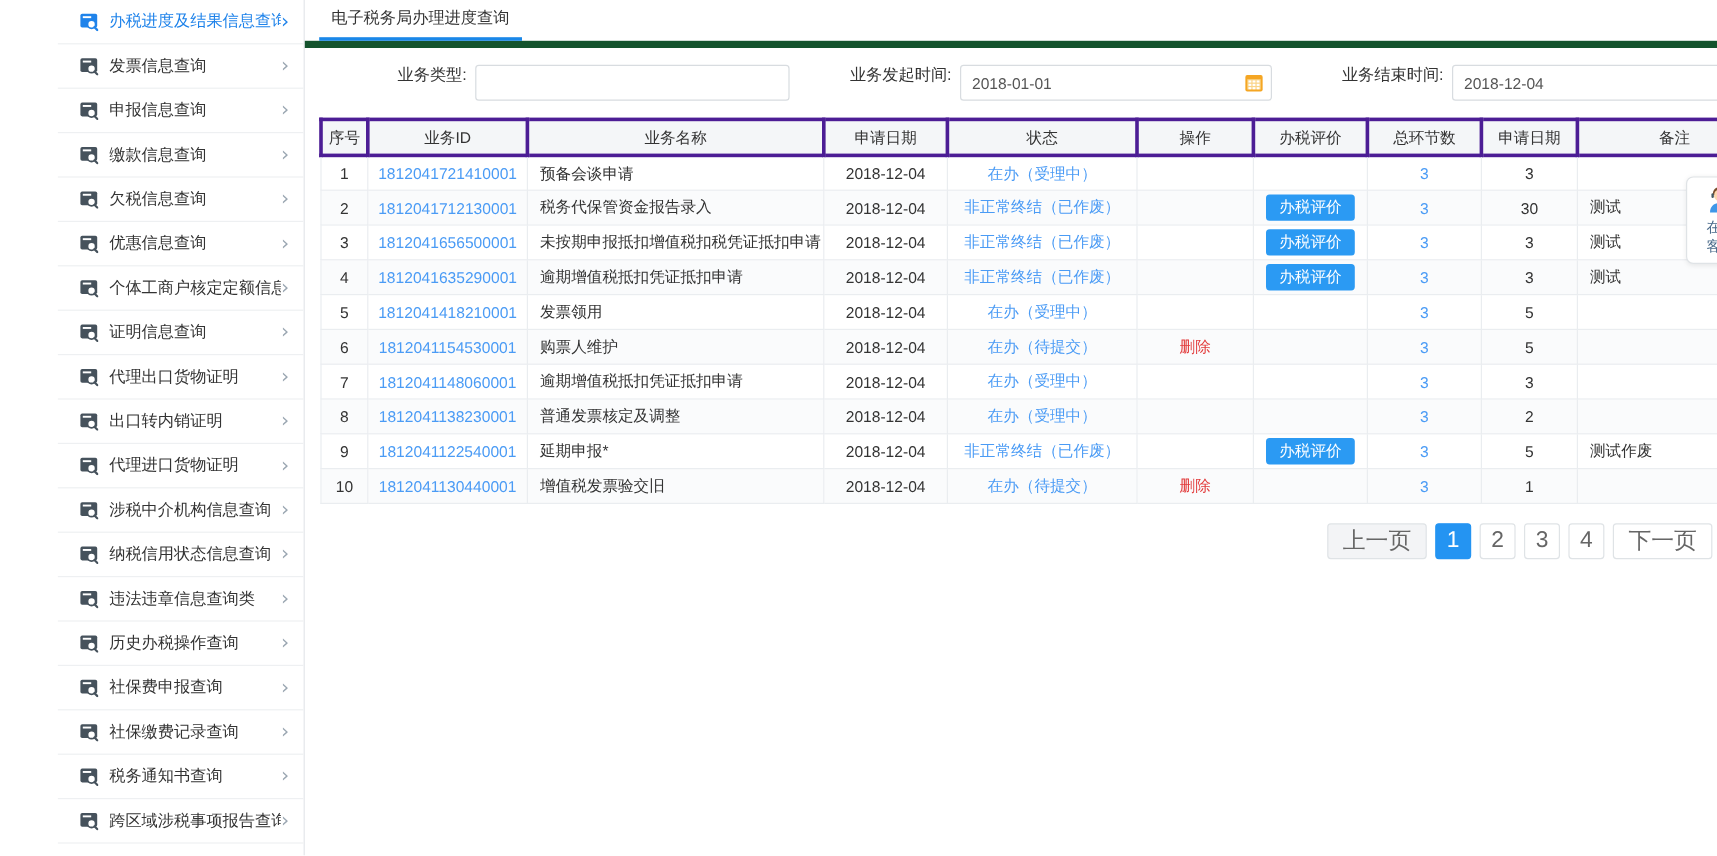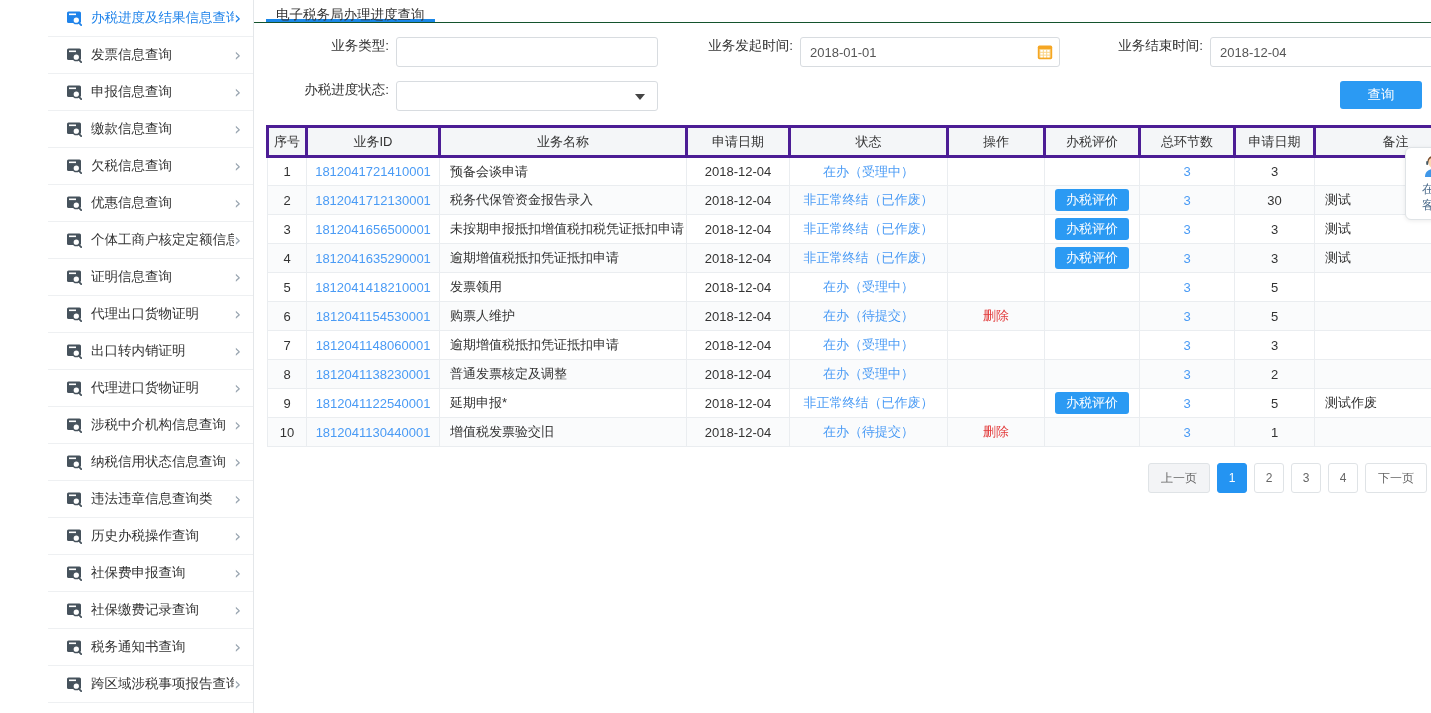--- a/index.html
+++ b/index.html
@@ -16,21 +16,21 @@
   .side-item { height:37px; display:flex; align-items:center; padding:0 12px 0 18px;
     border-bottom:1px solid #eef0f2; font-size:13.5px; color:#333; cursor:pointer; white-space:nowrap; }
   .side-icon { width:16px; height:16px; margin-right:9px; color:#46525c; display:inline-flex; flex:none; }
   .side-icon svg { width:16px; height:16px; }
   .side-label { flex:1; overflow:hidden; }
   .side-chevron { color:#9aa6b1; font-size:17px; line-height:1; font-family:"DejaVu Sans",sans-serif; }
   .side-item.active, .side-item.active .side-icon, .side-item.active .side-chevron { color:#1f83ea; }
 
   
   .content { flex:1; display:flex; flex-direction:column; min-width:0; position:relative; }
-  .tabbar { display:flex; height:23px; border-bottom:1px solid #14532d; padding-left:12px; flex:none;gap:13px; }
+  .tabbar { display:flex; height:40px; border-bottom:6px solid #14532d; padding-left:12px; flex:none;gap:13px; }
   .tab { padding:0 10px; margin-right:20px; line-height:30px; font-size:13.5px; color:#333;
     cursor:pointer; border-bottom:3px solid transparent; }
   .tab.active { border-bottom-color:#1a87e8; }
 
   
   .filters { padding:14px 9px 14px 0; flex:none; }
   .frow { display:flex; align-items:flex-start; height:30px; }
   .frow + .frow { margin-top:14px; }
   .flabel { font-size:13.5px; color:#333; text-align:right; padding-right:7px; flex:none; }
   .w142 { width:142px; } .w150 { width:150px; }
@@ -52,21 +52,21 @@
   td { height:29px; border:1px solid #eaedf0; text-align:center; padding:0 6px; overflow:hidden; white-space:nowrap; background:#fff; }
   tbody tr:nth-child(even) td { background:#fafbfc; }
   td.left { text-align:left; padding-left:10px; }
   .link { color:#4a9bf5; cursor:pointer; text-decoration:none; }
   .danger { color:#e23b3b; cursor:pointer; }
   .evalbtn { background:#2b9af3; color:#fff; border:none; border-radius:3px; height:22px; padding:0 11px; font-size:13px; cursor:pointer; }
 
   
   .pagination { display:flex; justify-content:flex-end; gap:7px; margin:16px 4px 0 0; }
   .pg { height:30px; min-width:30px; border:1px solid #dfe3e6; background:#fff; border-radius:3px;
-    color:#666; font-size:12px; padding:0 12px; cursor:pointer; font-family:inherit; }
+    color:#666; font-size:19px; padding:0 12px; cursor:pointer; font-family:inherit; }
   .pg-num { padding:0; width:30px; }
   .pg-prev { background:#f3f4f6; }
   .pg.active { background:#2494f2; border-color:#2494f2; color:#fff; }
 
   
   .service { position:absolute; left:1405px; top:147px; width:58px; background:#fff;
     border:1px solid #dfe3e6; border-radius:6px; box-shadow:0 1px 4px rgba(0,0,0,.08);
     padding:5px 6px 6px; text-align:center; font-size:12px; color:#4a6a8a; line-height:16px; cursor:pointer; }
   .service .avatar { display:block; margin:0 auto 2px; width:26px; height:26px; }
   .service .svc-label { display:block; width:30px; margin:0 auto; word-break:break-all; }
@@ -351,27 +351,20 @@
                   <rect x="6.8" y="8.8" width="2.4" height="1.8"></rect>
                   <rect x="10.2" y="8.8" width="2.4" height="1.8"></rect>
                   <rect x="3.4" y="11.6" width="2.4" height="1.8"></rect>
                   <rect x="6.8" y="11.6" width="2.4" height="1.8"></rect>
                   <rect x="10.2" y="11.6" width="2.4" height="1.8"></rect>
                 </g>
               </svg>
           </span>
         </div>
       </div>
-      <div class="frow">
-        <label class="flabel w142">办税进度状态:</label>
-        <div class="ctl fselect">
-          <span class="caret"></span>
-        </div>
-        <button class="qbtn">查询</button>
-      </div>
     </div>
 
     <div class="table-wrap">
       <table>
         <colgroup id="cols">
             <col style="width: 39px;">
             <col style="width: 133px;">
             <col style="width: 247px;">
             <col style="width: 103px;">
             <col style="width: 158px;">

